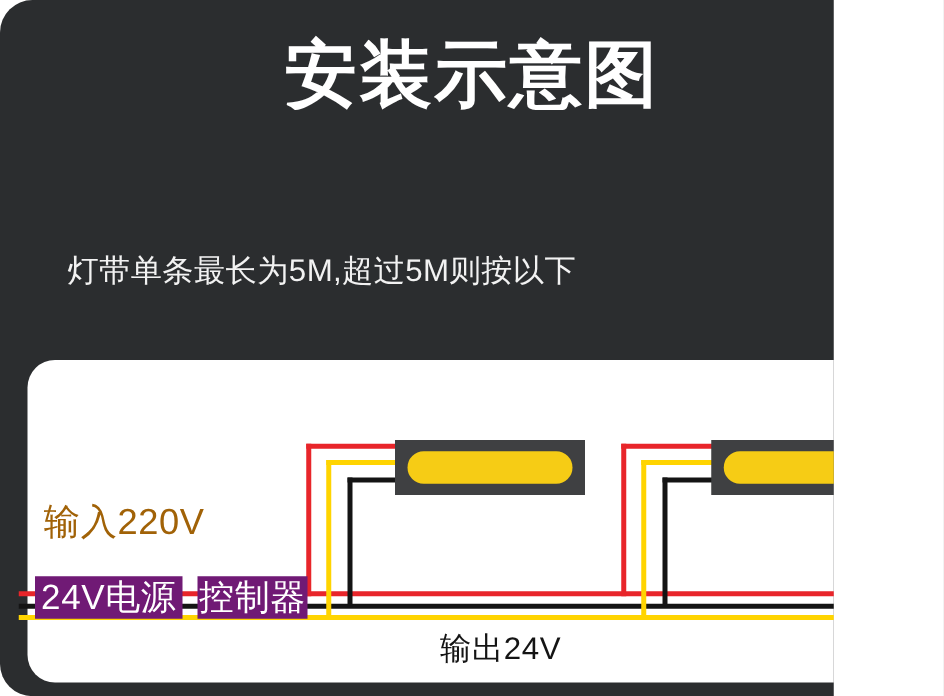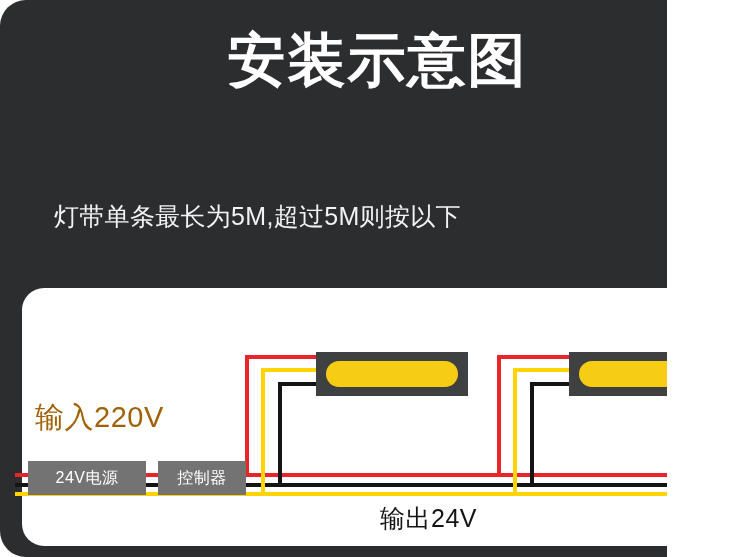--- a/index.html
+++ b/index.html
@@ -111,23 +111,23 @@
   .led-core {
     width: 100%;
     height: 26px;
     background: #f6cc15;
     border-radius: 13px;
   }
 
   
   .tag {
     position: absolute;
-    background: #737373;
+    background: #701a75;
     color: #ffffff;
-    font-size: 16px;
+    font-size: 28px;
     font-weight: normal;
     letter-spacing: 0.5px;
     display: flex;
     align-items: center;
     justify-content: center;
     white-space: nowrap;
     box-sizing: border-box;
   }
 
   .label-input {
@@ -142,21 +142,20 @@
   }
   .label-output {
     position: absolute;
     left: 352px;
     top: 502px;
     color: #141414;
     font-size: 25px;
     font-weight: normal;
     white-space: nowrap;
     letter-spacing: 0.5px;
-    margin-left: 28px;
   }
 </style>
 </head>
 <body>
 
 <div id="root">
 
   <div class="dark-card"></div>
 
   <div class="title">安装示意图</div>

